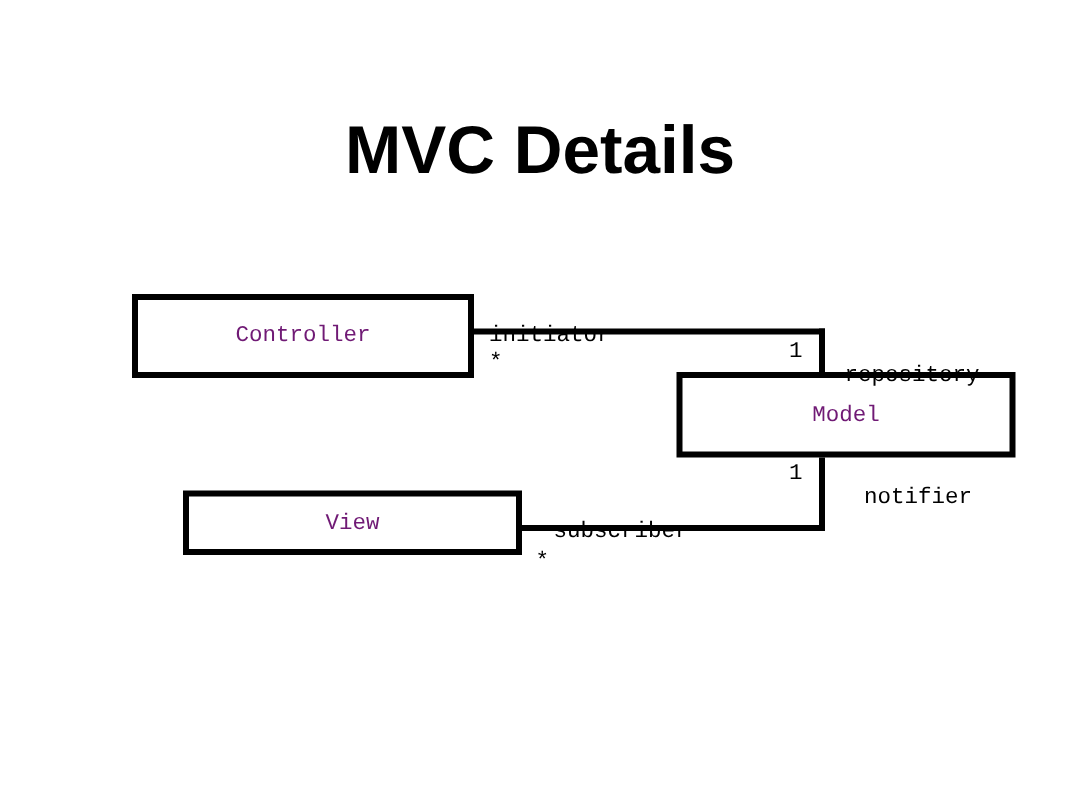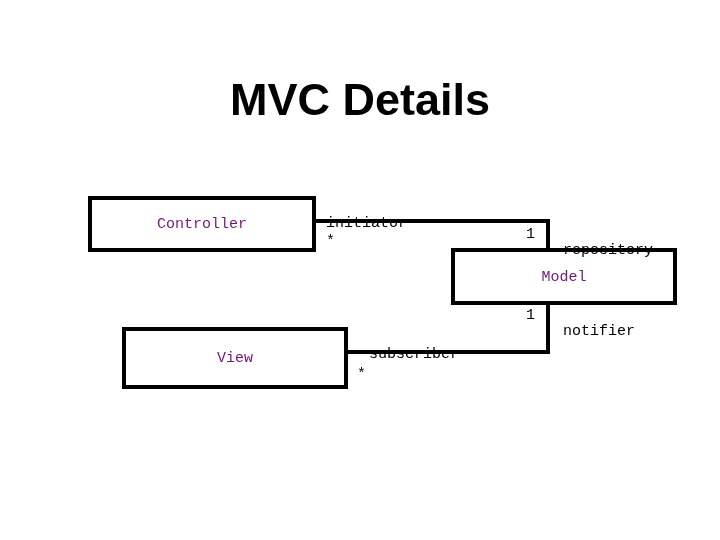--- a/index.html
+++ b/index.html
@@ -48,21 +48,21 @@
     text-align: center;
     font-family: "Liberation Mono", monospace;
     font-size: 15px;
     font-weight: normal;
     color: #701a75;
     white-space: nowrap;
   }
 
   #box-controller { left: 88px;  top: 196px; width: 228px; height: 56px; }
   #box-model      { left: 433px; top: 248px; width: 226px; height: 57px; margin-left: 18px; }
-  #box-view       { left: 122px; top: 327px; width: 226px; height: 62px; }
+  #box-view       { left: 122px; top: 327px; width: 226px; height: 43px; }
 
   
   .line-h {
     position: absolute;
     background: #000000;
     height: 4px;
     z-index: 2;
   }
   .line-v {
     position: absolute;
@@ -97,21 +97,21 @@
     white-space: nowrap;
     z-index: 6;
   }
 
   #label-initiator  { left: 326px; top: 199px; }
   #mult-controller  { left: 326px; top: 233px; }
   #mult-repository  { left: 526px; top: 226px; }
   #label-repository { left: 563px; top: 226px; }
 
   #mult-notifier    { left: 526px; top: 307px; }
-  #label-notifier   { left: 563px; top: 307px; }
+  #label-notifier   { left: 576px; top: 307px; }
   #label-subscriber { left: 369px; top: 330px; }
   #mult-view        { left: 357px; top: 366px; }
 </style>
 </head>
 <body>
 
 <div id="canvas">
 
   <div class="title">MVC Details</div>
 

